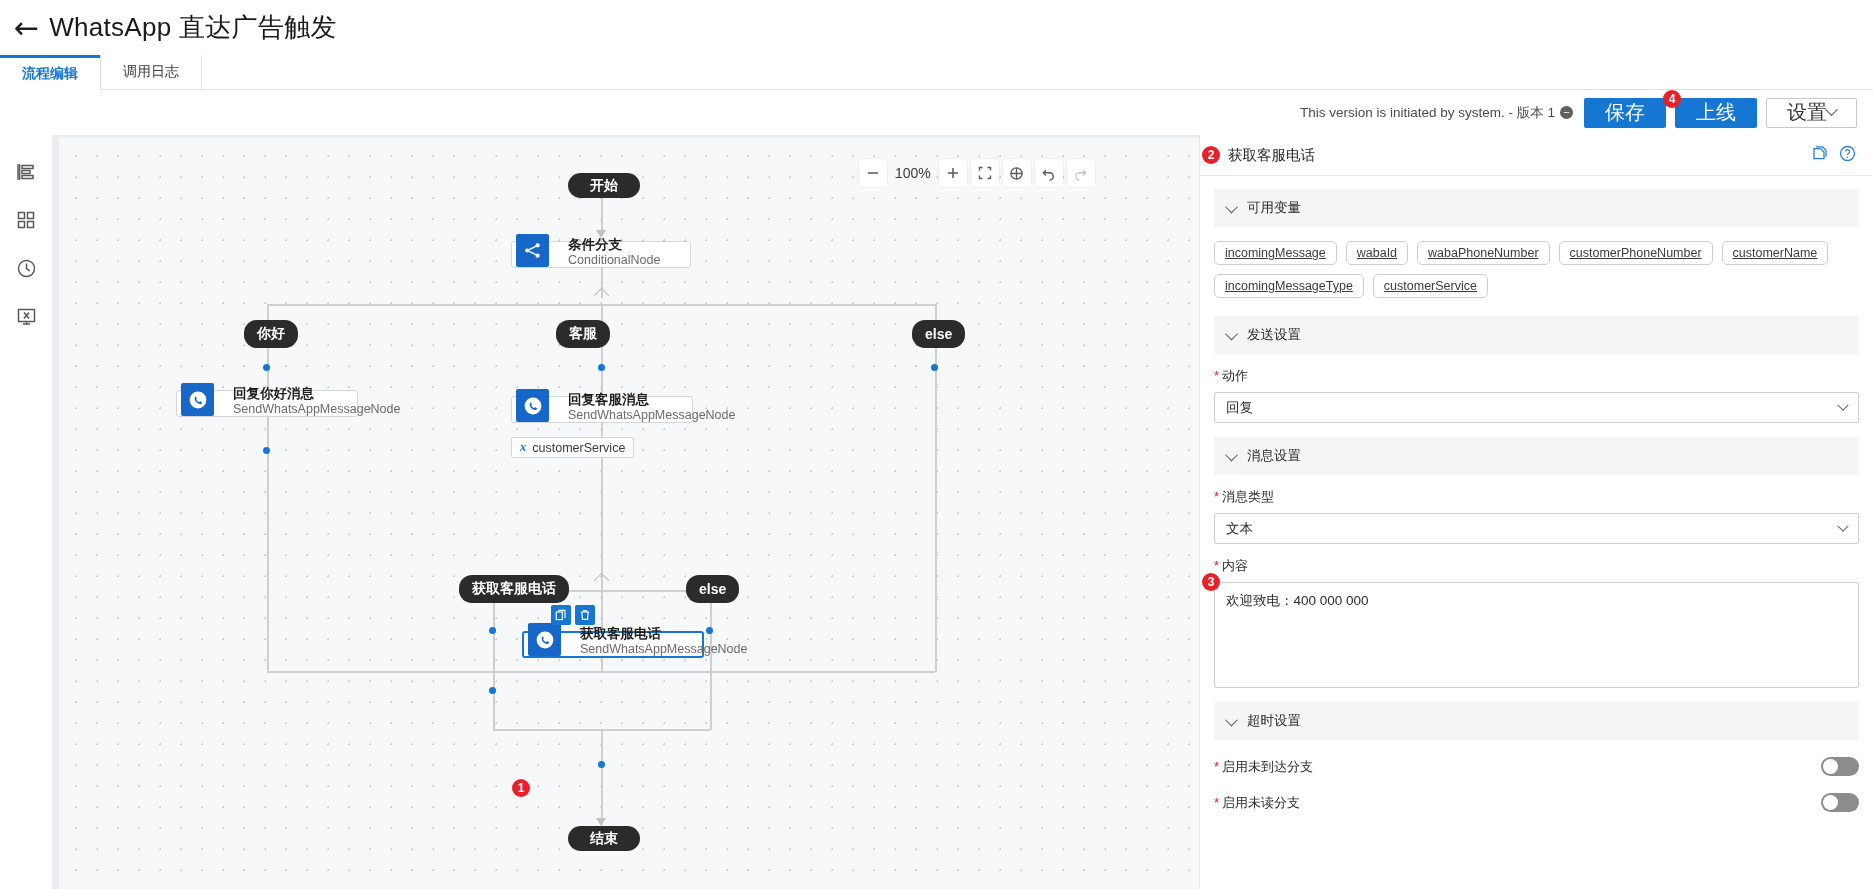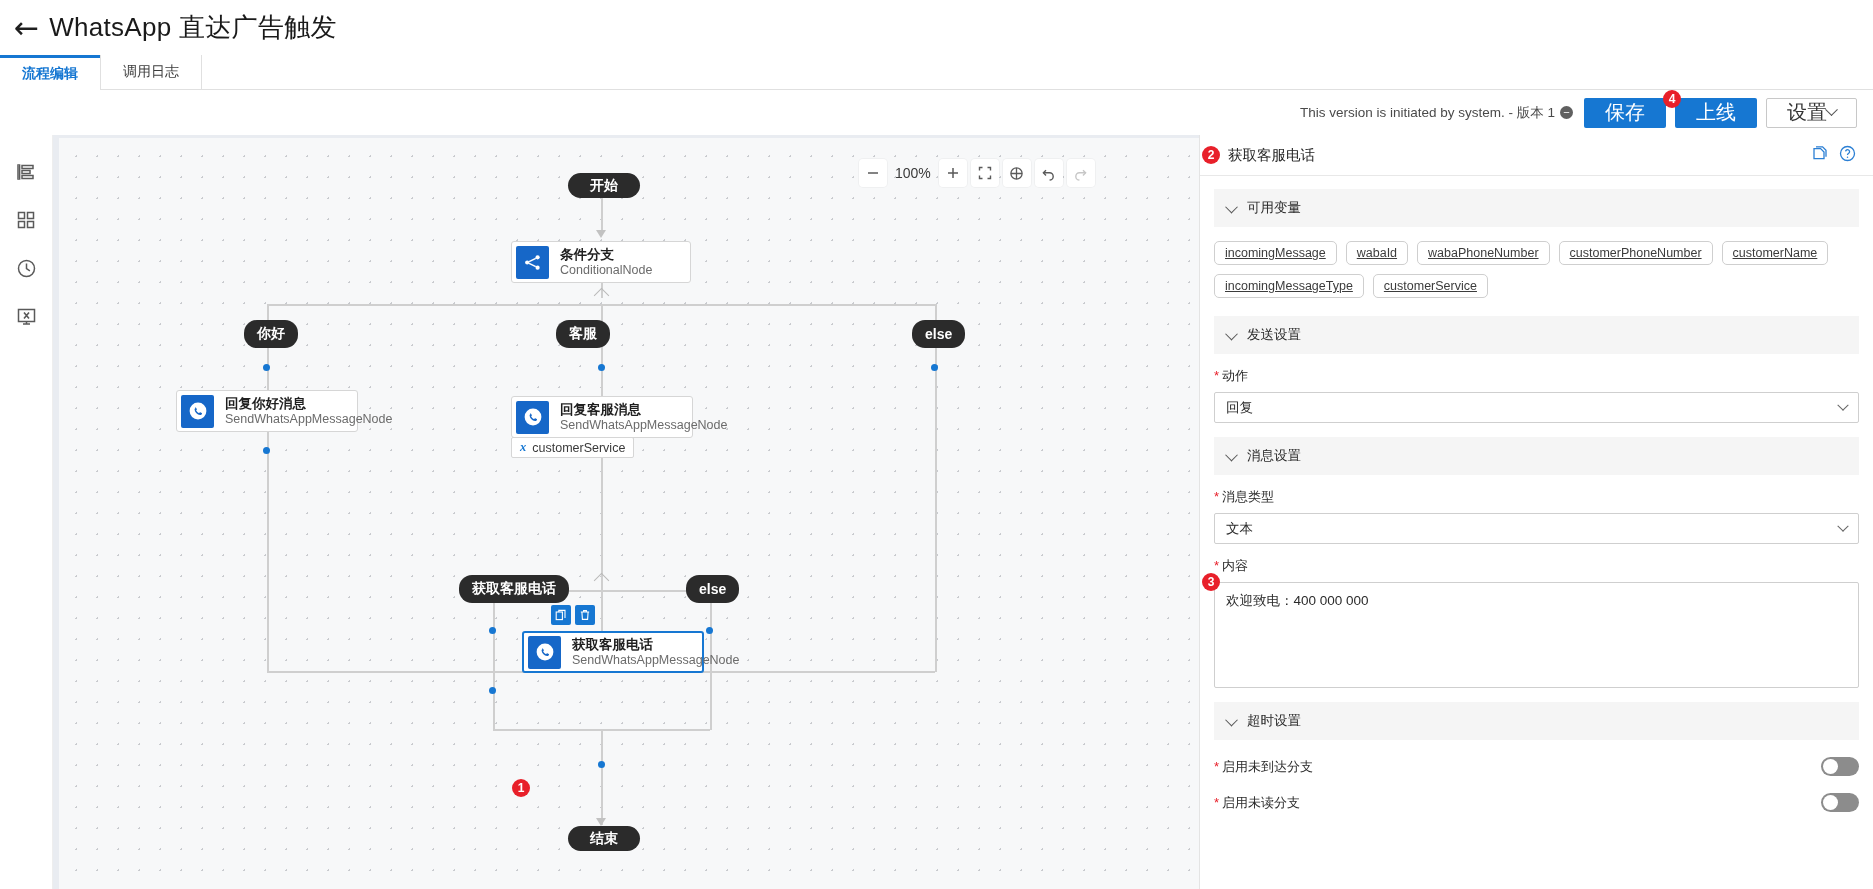--- a/index.html
+++ b/index.html
@@ -100,21 +100,21 @@
 
   
   .pill {
     position: absolute; background: #2b2b2b; color: #fff; border-radius: 13px;
     height: 28px; padding: 0 13px; display: flex; align-items: center; justify-content: center;
     font-size: 14px; font-weight: bold; white-space: nowrap; z-index: 12;
   }
   .pill-lg { height: 25px; border-radius: 14px; padding: 0 22px; font-size: 14px; }
   .node {
     position: absolute; background: #fff; border: 1px solid #d6d6d6; border-radius: 3px;
-    height: 42px; display: flex; align-items: center; z-index: 12;
+    height: 27px; display: flex; align-items: flex-end; z-index: 12; gap: 8px;
   }
   .node.selected { border: 2px solid #1677d2; }
   .node-icon {
     width: 33px; height: 33px; background: #1667c8; margin-left: 4px; border-radius: 2px;
     display: flex; align-items: center; justify-content: center; flex: 0 0 33px;
   }
   .node-text { padding-left: 11px; padding-right: 12px; line-height: 1.15; }
   .node-title { font-size: 13.5px; font-weight: bold; color: #1f1f1f; white-space: nowrap; }
   .node-sub { font-size: 12.5px; color: #6b6b6b; white-space: nowrap; }
   .var-chip {

